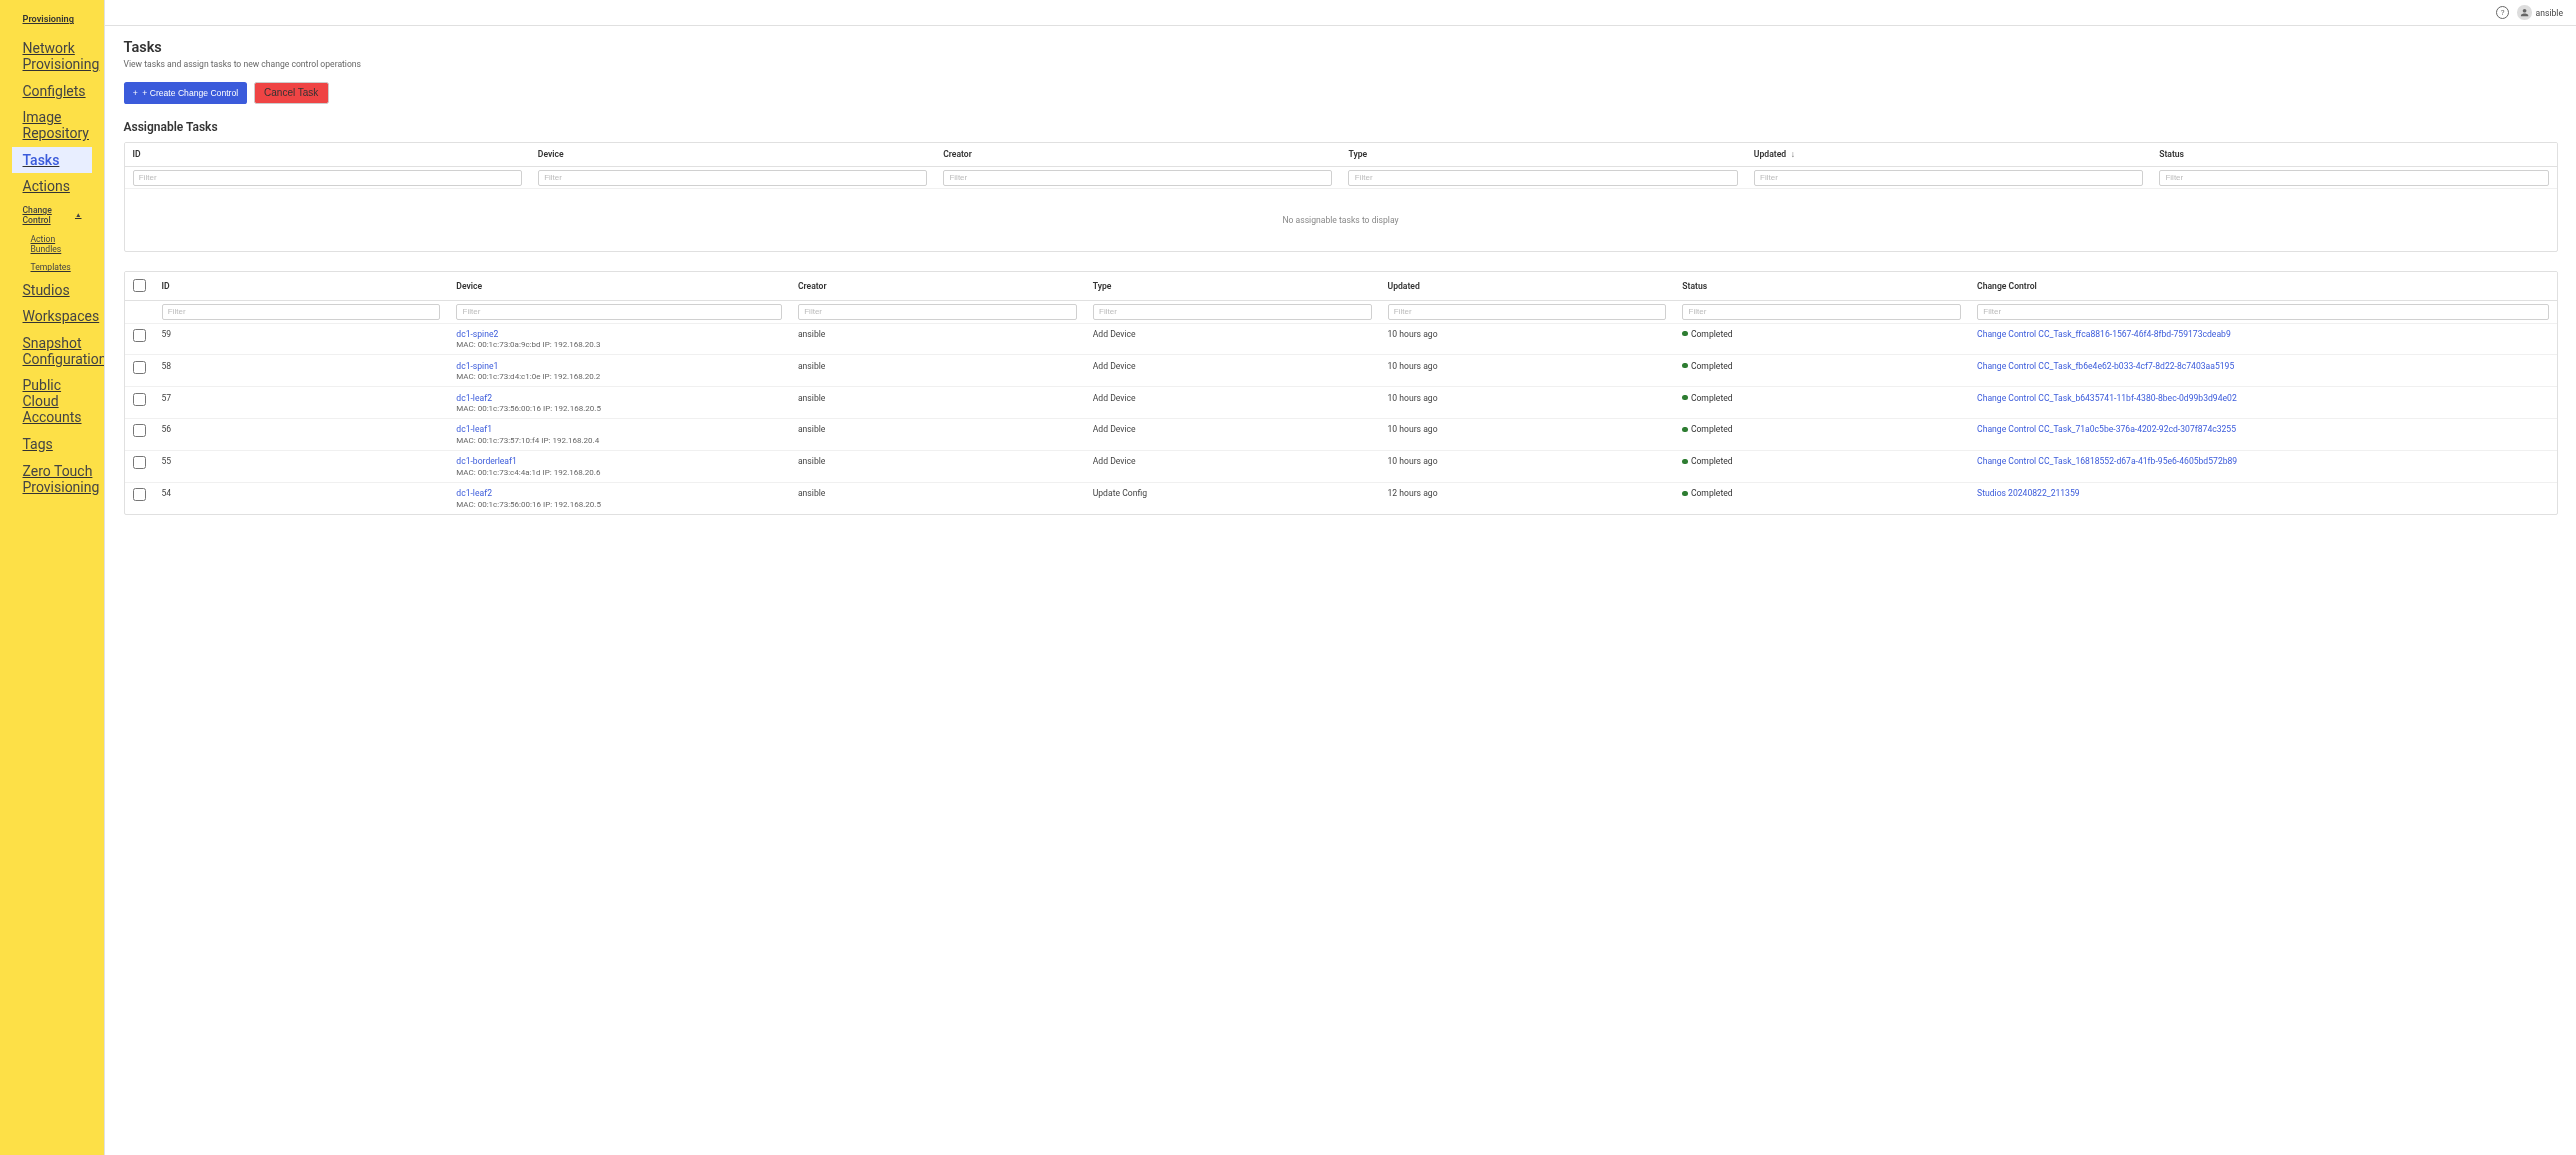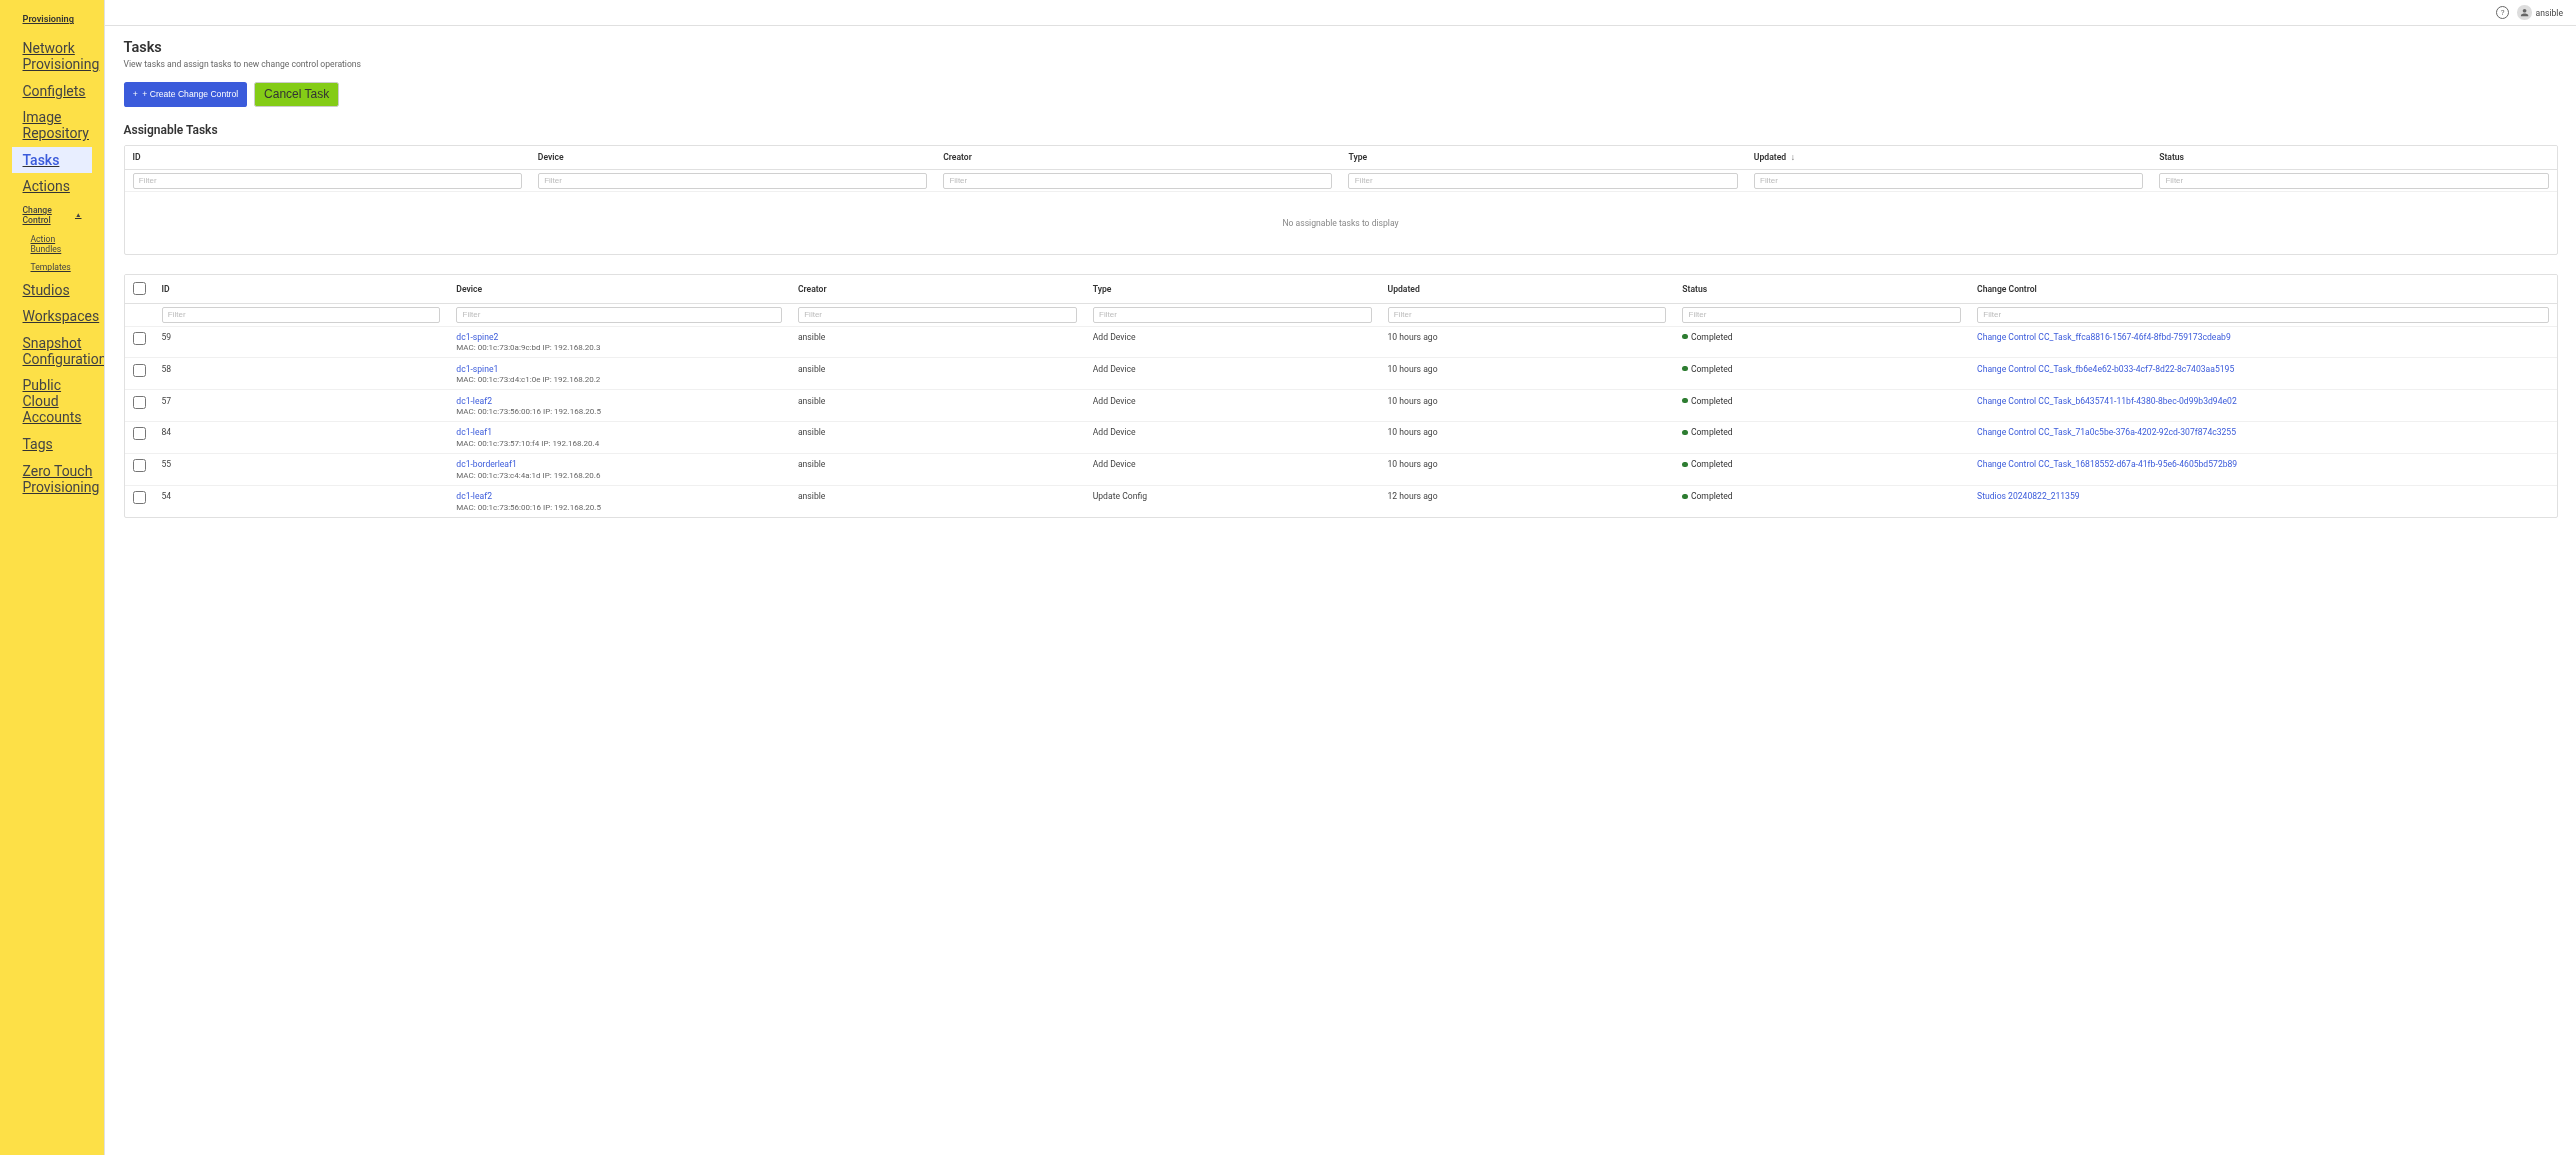--- a/index.html
+++ b/index.html
@@ -22,21 +22,21 @@
     .top-bar-user { display: flex; align-items: center; gap: 4px; cursor: pointer; font-size: 8.6px; color: #444; }
     .user-icon { width: 14.5px; height: 14.5px; border-radius: 50%; background: #ddd; display: flex; align-items: center; justify-content: center; }
 
     .content { flex: 1; overflow-y: auto; padding: 13px 18.5px; }
 
     .page-title { font-size: 14.5px; font-weight: 600; margin-bottom: 2.6px; }
     .page-subtitle { font-size: 8.6px; color: #666; margin-bottom: 13px; }
 
     
     .btn-primary { background: #3b5bdb; color: #fff; border: none; padding: 4.6px 9.2px; border-radius: 2.6px; cursor: pointer; font-size: 8.6px; font-weight: 500; display: inline-flex; align-items: center; gap: 3.3px; }
-    .btn-secondary { background: #84cc16; color: #333; border: 0.7px solid #ccc; padding: 4.6px 9.2px; border-radius: 2.6px; cursor: pointer; font-size: 12px; }
+    .btn-secondary { background: #ef4444; color: #333; border: 0.7px solid #ccc; padding: 4.6px 9.2px; border-radius: 2.6px; cursor: pointer; font-size: 10px; }
 
     .btn-row { display: flex; gap: 6.6px; margin-bottom: 16px; }
 
     
     .section-title { font-size: 12px; font-weight: 600; margin-bottom: 8px; }
 
     
     .table-wrapper { border: 0.7px solid #e0e0e0; border-radius: 2px; margin-bottom: 18.5px; overflow: hidden; }
     table { width: 100%; border-collapse: collapse; }
     th { text-align: left; padding: 6.6px 8px; font-size: 8.6px; font-weight: 600; color: #333; border-bottom: 0.7px solid #e0e0e0; background: #fff; white-space: nowrap; }
@@ -252,21 +252,21 @@
         <span class="status-dot"></span>
         Completed
       </span>
     </td>
     <td>
       <a class="device-link">Change Control CC_Task_b6435741-11bf-4380-8bec-0d99b3d94e02</a>
     </td>
   </tr>
             <tr>
     <td class="checkbox-cell"><input type="checkbox" style=""></td>
-    <td>84</td>
+    <td>56</td>
     <td>
       <a class="device-link">dc1-leaf1</a>
       <div class="device-mac">MAC: 00:1c:73:57:10:f4 IP: 192.168.20.4</div>
     </td>
     <td>ansible</td>
     <td>Add Device</td>
     <td>10 hours ago</td>
     <td>
       <span class="status-completed">
         <span class="status-dot"></span>

